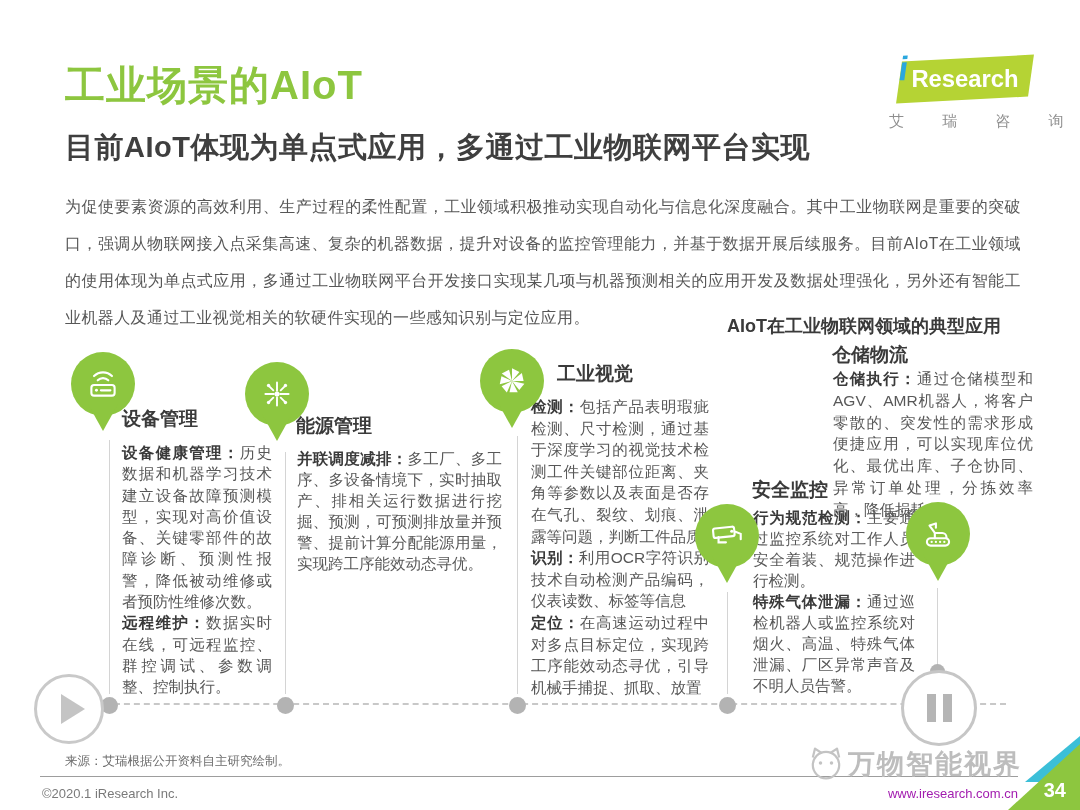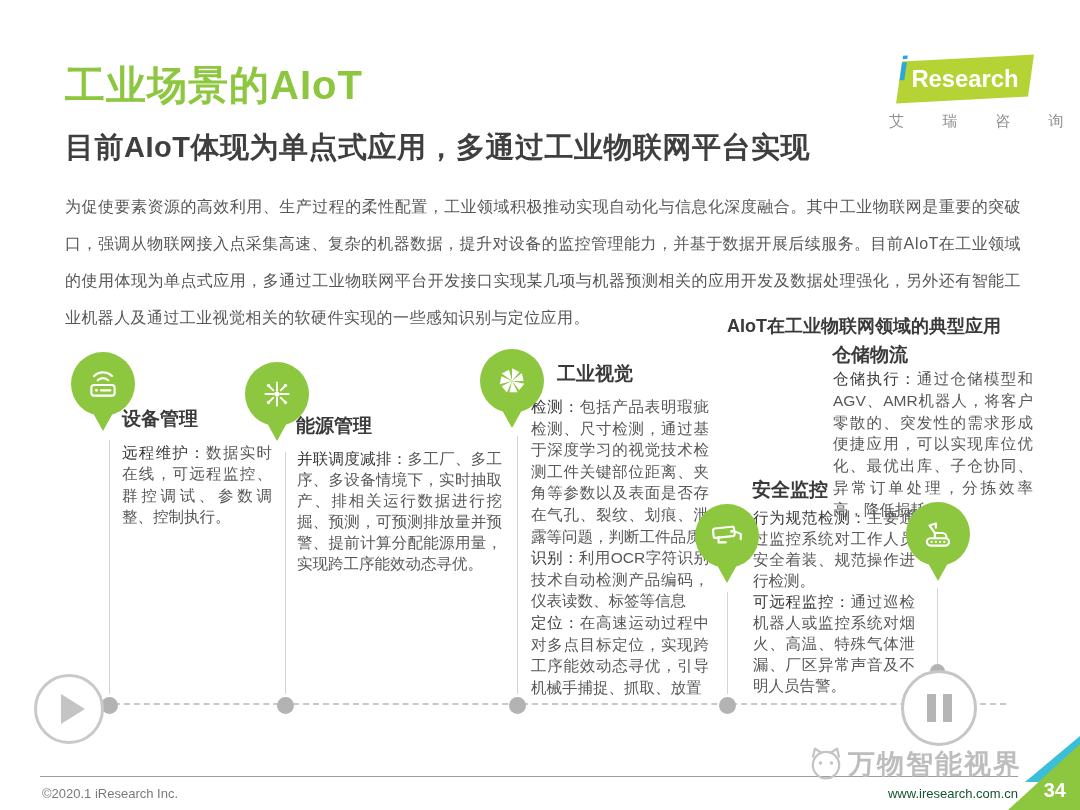--- a/index.html
+++ b/index.html
@@ -25,35 +25,35 @@
   .section-title{margin:0 14px;font-size:18px;font-weight:bold;color:#3a3a3a;white-space:nowrap;}
   
   .pin{position:absolute;width:64px;height:64px;background:#8dc63f;border-radius:50%;
     display:flex;align-items:center;justify-content:center;z-index:3;}
   .pin::after{content:"";position:absolute;top:52px;left:50%;transform:translateX(-50%);
     width:0;height:0;border-left:15px solid transparent;border-right:15px solid transparent;
     border-top:27px solid #8dc63f;z-index:-1;}
   .col-title{position:absolute;font-size:19px;font-weight:bold;color:#3a3a3a;white-space:nowrap;}
   .cbody{position:absolute;text-align:justify;color:#585858;}
   .cbody p{margin:0;}
-  .ci-label{color:#3a3a3a;font-weight:normal;}
+  .ci-label{color:#3a3a3a;font-weight:bold;}
   .vline{position:absolute;width:0;border-left:1px solid #d4d4d4;}
   .timeline{position:absolute;left:104px;top:703px;width:902px;border-top:2px dashed #c8c8c8;}
   .tdot{position:absolute;border-radius:50%;background:#b3b3b3;z-index:4;}
   .media-btn{position:absolute;border-radius:50%;background:#fff;z-index:5;display:flex;align-items:center;justify-content:center;}
   .play-circle{left:34px;top:674px;width:64px;height:64px;border:3px solid #c9c9c9;}
   .play-tri{width:0;height:0;border-left:24px solid #c4c4c4;border-top:15px solid transparent;border-bottom:15px solid transparent;margin-left:8px;}
   .pause-circle{left:901px;top:670px;width:70px;height:70px;border:3px solid #c6c6c6;}
   .pause-bars{display:flex;gap:7px;}
   .pause-bars div{width:9px;height:28px;background:#b5b5b5;}
   
   .source{position:absolute;left:65px;top:753px;font-size:12.5px;color:#6b6b6b;}
   .foot-rule{position:absolute;left:40px;top:776px;width:978px;border-top:1px solid #9d9d9d;}
   .copyright{position:absolute;left:42px;top:786px;font-size:13px;color:#7a7a7a;}
-  .website{position:absolute;right:62px;top:786px;font-size:13px;color:#14532d;}
+  .website{position:absolute;right:62px;top:786px;font-size:13px;color:#a21caf;}
   .watermark{position:absolute;right:58px;top:742px;display:flex;align-items:center;z-index:6;}
   .wm-text{font-size:27px;font-weight:bold;color:#bdbdbd;letter-spacing:2px;}
   .corner-cyan{position:absolute;right:0;bottom:28px;width:55px;height:46px;background:#3bbfd8;
     clip-path:polygon(0 100%,100% 0,100% 100%);z-index:7;}
   .corner-green{position:absolute;right:0;bottom:0;width:72px;height:66px;background:#8dc63f;
     clip-path:polygon(0 100%,100% 0,100% 100%);z-index:8;}
   .page-num{position:absolute;right:14px;bottom:8px;color:#fff;font-size:20px;font-weight:bold;z-index:9;}
 </style>
 </head>
 <body>
@@ -145,36 +145,37 @@
     </svg>
   </div>
 
   <div class="col-title" style="left:122px;top:406px;">设备管理</div>
   <div class="col-title" style="left:296px;top:413px;">能源管理</div>
   <div class="col-title" style="left:557px;top:361px;">工业视觉</div>
   <div class="col-title" style="left:752px;top:477px;">安全监控</div>
   <div class="col-title" style="left:832px;top:342px;">仓储物流</div>
 
   <div class="cbody" style="left:122px;top:442px;width:150px;font-size:15.5px;line-height:21.3px;">
+    <p><b class="ci-label">设备健康管理：</b><span>历史数据和机器学习技术建立设备故障预测模型，实现对高价值设备、关键零部件的故障诊断、预测性报警，降低被动维修或者预防性维修次数。</span></p>
     <p><b class="ci-label">远程维护：</b><span>数据实时在线，可远程监控、群控调试、参数调整、控制执行。</span></p>
   </div>
 
   <div class="cbody" style="left:297px;top:448px;width:205px;font-size:15.5px;line-height:21px;">
     <p><b class="ci-label">并联调度减排：</b><span>多工厂、多工序、多设备情境下，实时抽取产、排相关运行数据进行挖掘、预测，可预测排放量并预警、提前计算分配能源用量，实现跨工序能效动态寻优。</span></p>
   </div>
 
   <div class="cbody" style="left:531px;top:396px;width:178px;font-size:15.5px;line-height:21.6px;">
     <p><b class="ci-label">检测：</b><span>包括产品表明瑕疵检测、尺寸检测，通过基于深度学习的视觉技术检测工件关键部位距离、夹角等参数以及表面是否存在气孔、裂纹、划痕、泄露等问题，判断工件品质</span></p>
     <p><b class="ci-label">识别：</b><span>利用OCR字符识别技术自动检测产品编码，仪表读数、标签等信息</span></p>
     <p><b class="ci-label">定位：</b><span>在高速运动过程中对多点目标定位，实现跨工序能效动态寻优，引导机械手捕捉、抓取、放置</span></p>
   </div>
 
   <div class="cbody" style="left:753px;top:507px;width:162px;font-size:15.5px;line-height:21px;">
     <p><b class="ci-label">行为规范检测：</b><span>主要通过监控系统对工作人员安全着装、规范操作进行检测。</span></p>
-    <p><b class="ci-label">可远程监控：</b><span>通过巡检机器人或监控系统对烟火、高温、特殊气体泄漏、厂区异常声音及不明人员告警。</span></p>
+    <p><b class="ci-label">特殊气体泄漏：</b><span>通过巡检机器人或监控系统对烟火、高温、特殊气体泄漏、厂区异常声音及不明人员告警。</span></p>
   </div>
 
   <div class="cbody" style="left:833px;top:368px;width:200px;font-size:15.5px;line-height:21.8px;">
     <p><b class="ci-label">仓储执行：</b><span>通过仓储模型和AGV、AMR机器人，将客户零散的、突发性的需求形成便捷应用，可以实现库位优化、最优出库、子仓协同、异常订单处理，分拣效率高，降低损耗</span></p>
   </div>
 
   <div class="vline" style="left:109px;top:440px;height:254px;"></div>
   <div class="vline" style="left:285px;top:452px;height:242px;"></div>
   <div class="vline" style="left:517px;top:436px;height:258px;"></div>
   <div class="vline" style="left:727px;top:592px;height:102px;"></div>
@@ -191,20 +192,21 @@
   <div class="media-btn play-circle">
     <div class="play-tri"></div>
   </div>
   <div class="media-btn pause-circle">
     <div class="pause-bars">
         <div></div>
         <div></div>
       </div>
   </div>
 
+  <div class="source">来源：艾瑞根据公开资料自主研究绘制。</div>
   <div class="foot-rule"></div>
   <div class="copyright">©2020.1 iResearch Inc.</div>
   <div class="website">www.iresearch.com.cn</div>
 
   <div class="watermark">
     <svg width="44" height="44" viewBox="0 0 40 40">
       <g fill="none" stroke="#c3c3c3" stroke-width="2" stroke-linejoin="round">
         <path d="M8 14 L10 6 L16 10"></path>
         <path d="M32 14 L30 6 L24 10"></path>
         <circle cx="20" cy="21" r="12"></circle>

